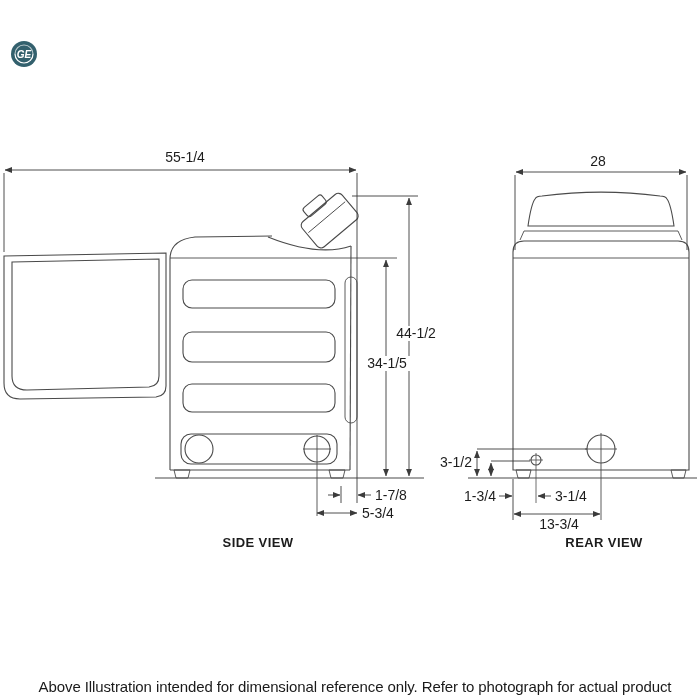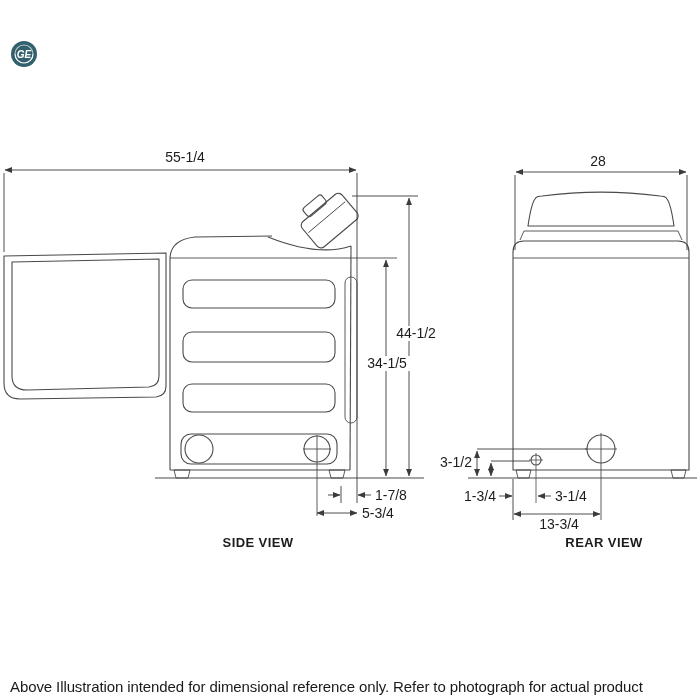--- a/index.html
+++ b/index.html
@@ -1,17 +1,17 @@
 <!DOCTYPE html>
 <html><head>
 <meta charset="utf-8">
 <style>
   html,body{margin:0;padding:0;background:#ffffff;}
   .page{position:relative;width:700px;height:700px;background:#fff;overflow:hidden;
-        font-family:"Liberation Sans",sans-serif;}
+        font-family:"Liberation Sans",sans-serif;text-align:center;}
   svg{position:absolute;left:0;top:0;}
   svg text{font-family:"Liberation Sans",sans-serif;fill:#1c1c1c;}
   .dim-label{font-size:14px;}
   .view-label{font-size:13px;font-weight:bold;letter-spacing:.4px;}
   .footer-note{position:absolute;left:10px;top:678px;width:690px;
                font-size:15px;color:#1a1a1a;letter-spacing:-0.1px;}
   .logo-ge{position:absolute;left:10px;top:40px;width:28px;height:28px;}
 </style>
 </head>
 <body>

